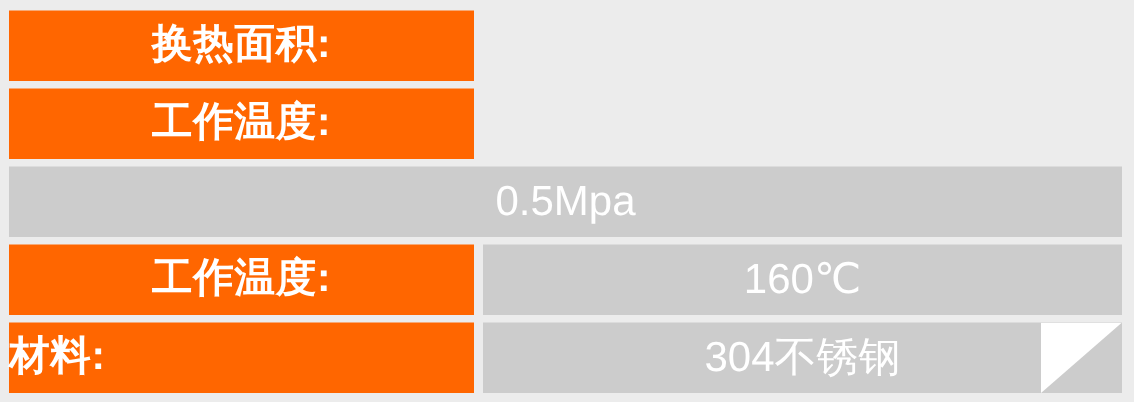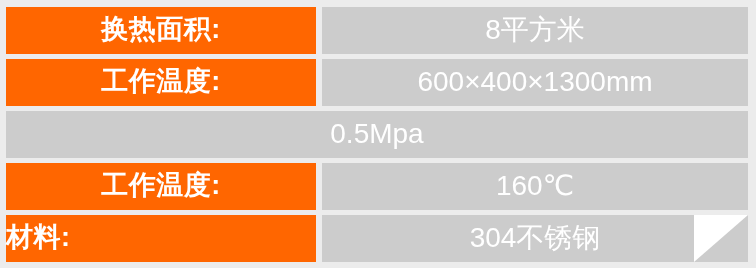--- a/index.html
+++ b/index.html
@@ -81,26 +81,24 @@
     height: 100%;
   }
 </style>
 </head>
 <body>
 
 <div id="spec-table">
 
   <div class="spec-row">
     <div class="spec-label">换热面积:</div>
-    <div class="spec-value">8平方米</div>
   </div>
 
   <div class="spec-row">
     <div class="spec-label">工作温度:</div>
-    <div class="spec-value">600×400×1300mm</div>
   </div>
 
   <div class="spec-row">
     <div class="spec-value">0.5Mpa</div>
   </div>
 
   <div class="spec-row">
     <div class="spec-label">工作温度:</div>
     <div class="spec-value">160℃</div>
   </div>

